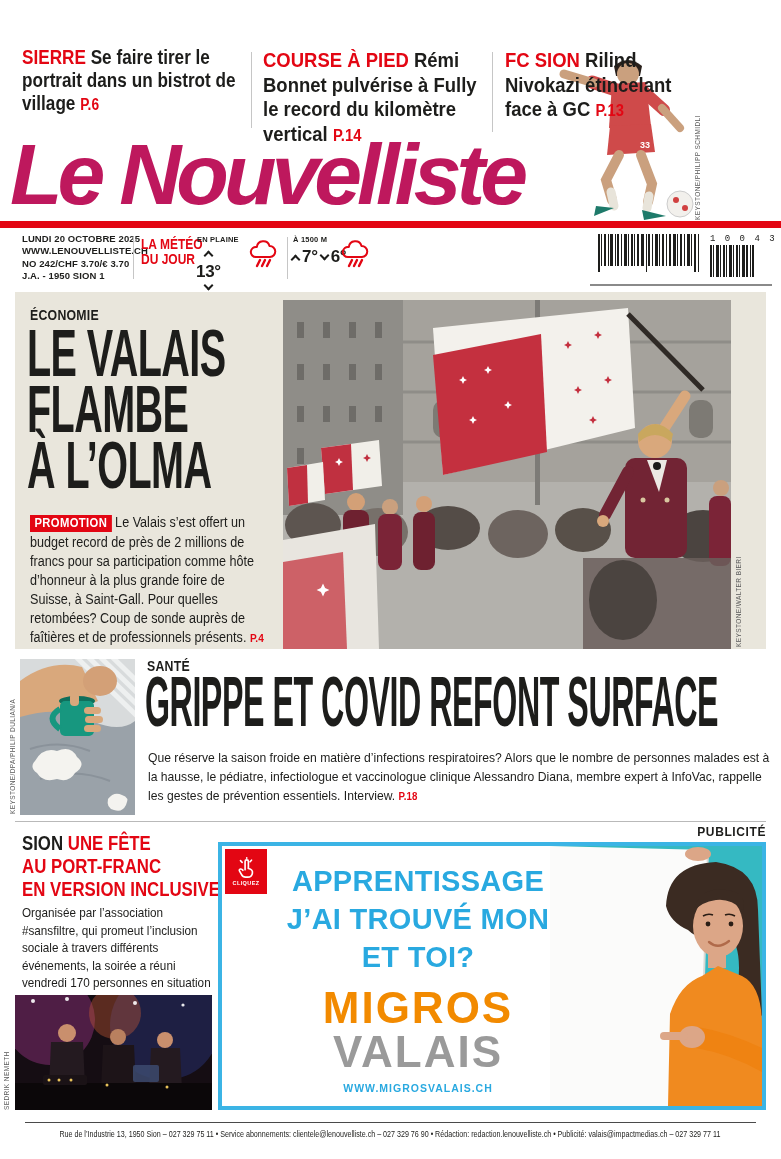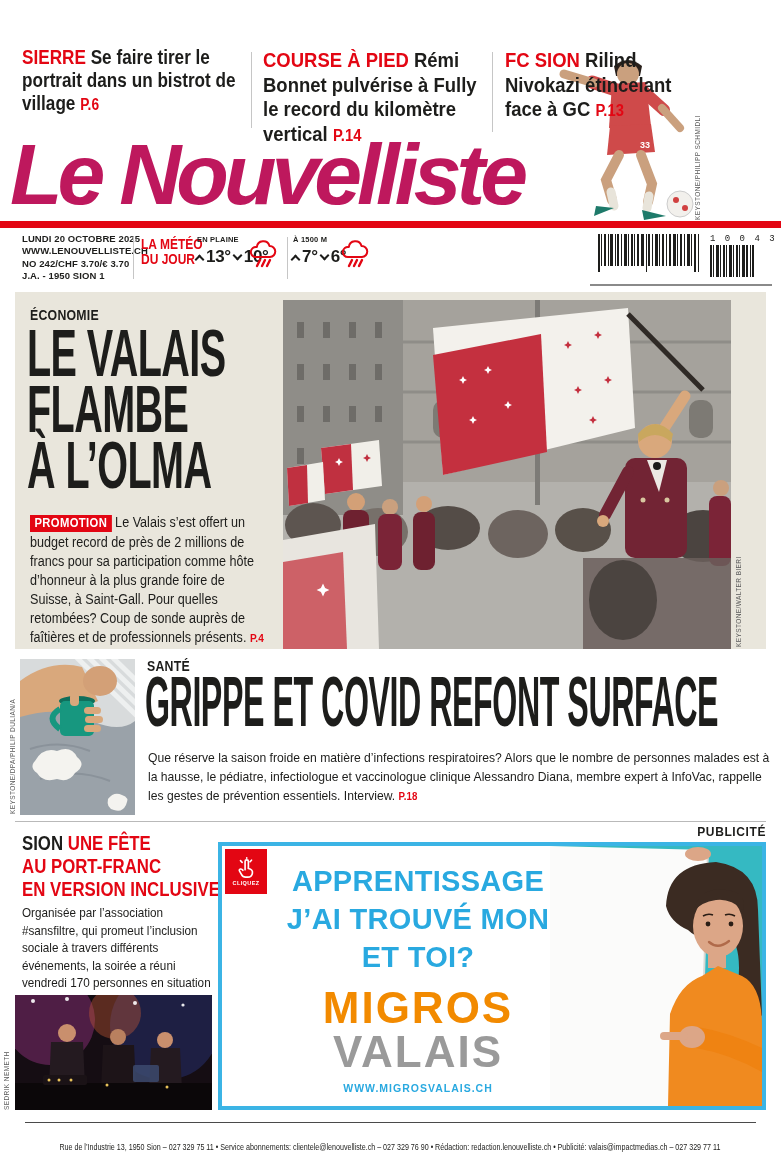--- a/index.html
+++ b/index.html
@@ -55,21 +55,21 @@
   .ad-badge .lbl { color:#fff; font-size:5.5px; font-weight:800; letter-spacing:.4px; }
   .ad-head { position:absolute; left:28px; top:16px; width:336px; text-align:center; color:#29a9e0;
              font-weight:800; font-size:29px; line-height:38px; letter-spacing:.3px; }
   .ad-head span { display:block; white-space:nowrap; }
   .ad-brand { position:absolute; width:336px; left:28px; text-align:center; font-weight:800;
               font-size:44px; line-height:44px; letter-spacing:2px; }
   .ad-url { position:absolute; left:28px; top:236px; width:336px; text-align:center;
             font-size:10.5px; font-weight:700; color:#29a9e0; letter-spacing:1px; }
 
   
-  .footer { position:absolute; left:25px; top:1122px; width:731px; border-top:1.5px solid #4a4a4a; padding-top:18px; }
+  .footer { position:absolute; left:25px; top:1122px; width:731px; border-top:1.5px solid #4a4a4a; padding-top:5px; }
   .footer-inner { transform:scaleX(.75); transform-origin:left top; width:973px; text-align:center;
                   font-size:9.5px; font-weight:400; color:#1d1d1b; white-space:nowrap; }
 </style>
 </head>
 <body>
 
 <div class="page">
 
   <div class="abs" style="left:22px; top:46px; width:230px;">
     <div class="teaser cond" style="width:261px; transform:scaleX(.88);">
@@ -131,21 +131,21 @@
     <div>J.A. - 1950 SION 1</div>
   </div>
   <div class="vr" style="left:133px; top:237px; height:42px;"></div>
 
   <div class="abs cond meteo-lbl" style="left:141px; top:237px; transform:scaleX(.8);">
     <div>LA MÉTÉO</div>
     <div>DU JOUR</div>
   </div>
 
   <div class="abs wx-lbl" style="left:197px; top:235px;">EN PLAINE</div>
-  <div class="abs wx-temp" style="left:196px; top:247px;">
+  <div class="abs wx-temp" style="left:196px; top:247px;flex-direction:column;">
     <span class="chev up"></span>
     <span>13°</span>
     <span class="chev down"></span>
     <span>10°</span>
   </div>
   <div class="abs" style="left:248px; top:240px;">
     <svg width="32" height="30" viewBox="0 0 32 30">
       <path d="M8 17a5 5 0 1 1 .8-9.9A6.5 6.5 0 0 1 21.5 6 4.8 4.8 0 0 1 22 17 Z" fill="none" stroke="#e30613" stroke-width="2" stroke-linejoin="round"></path>
       <g stroke="#e30613" stroke-width="2.4" stroke-linecap="round">
         <line x1="12" y1="20" x2="9" y2="26"></line>

